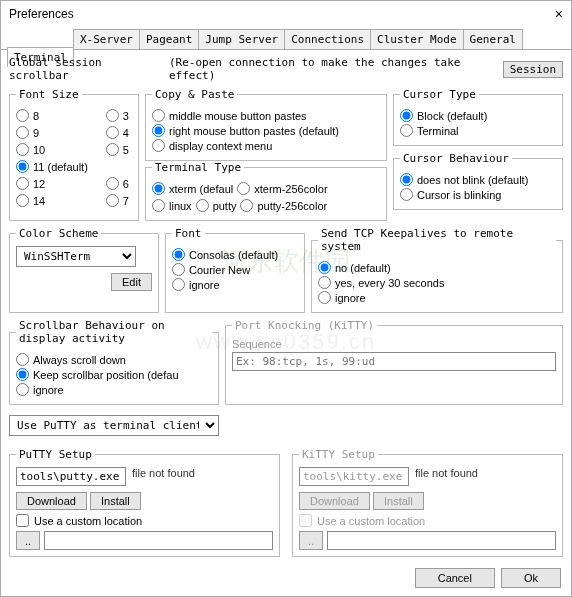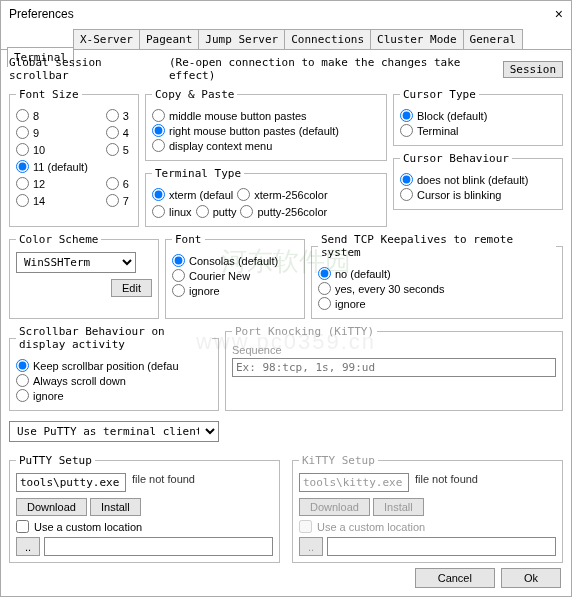--- a/index.html
+++ b/index.html
@@ -113,21 +113,21 @@
               <span>6</span>
             </label>
           <label class="radio">
               <input type="radio" name="fs" style="">
               <span>7</span>
             </label>
         </div>
       </div>
     </fieldset>
 
-    <div style="flex:1;display:flex;flex-direction:column;gap:6px">
+    <div style="flex:1;display:flex;flex-direction:column;">
       <fieldset>
         <legend>Copy &amp; Paste</legend>
         <label class="radio">
             <input type="radio" name="cp" style="">
             <span>middle mouse button pastes</span>
           </label>
         <label class="radio">
             <input type="radio" name="cp" checked="" style="">
             <span>right mouse button pastes (default)</span>
           </label>
@@ -228,26 +228,26 @@
           <span>ignore</span>
         </label>
     </fieldset>
   </div>
 
   
   <div class="row">
     <fieldset style="width:210px">
       <legend>Scrollbar Behaviour on display activity</legend>
       <label class="radio">
+          <input type="radio" name="sb" style="">
+          <span>Always scroll down</span>
+        </label>
+      <label class="radio">
           <input type="radio" name="sb" checked="" style="">
           <span>Keep scrollbar position (defau</span>
-        </label>
-      <label class="radio">
-          <input type="radio" name="sb" style="">
-          <span>Always scroll down</span>
         </label>
       <label class="radio">
           <input type="radio" name="sb" style="">
           <span>ignore</span>
         </label>
     </fieldset>
     <fieldset class="disabledfs" style="flex:1">
       <legend>Port Knocking (KiTTY)</legend>
       <div>Sequence</div>
       <input type="text" class="grayinput" style="width: 100%; margin-top: 2px;" disabled="" placeholder="Ex: 98:tcp, 1s, 99:ud">

